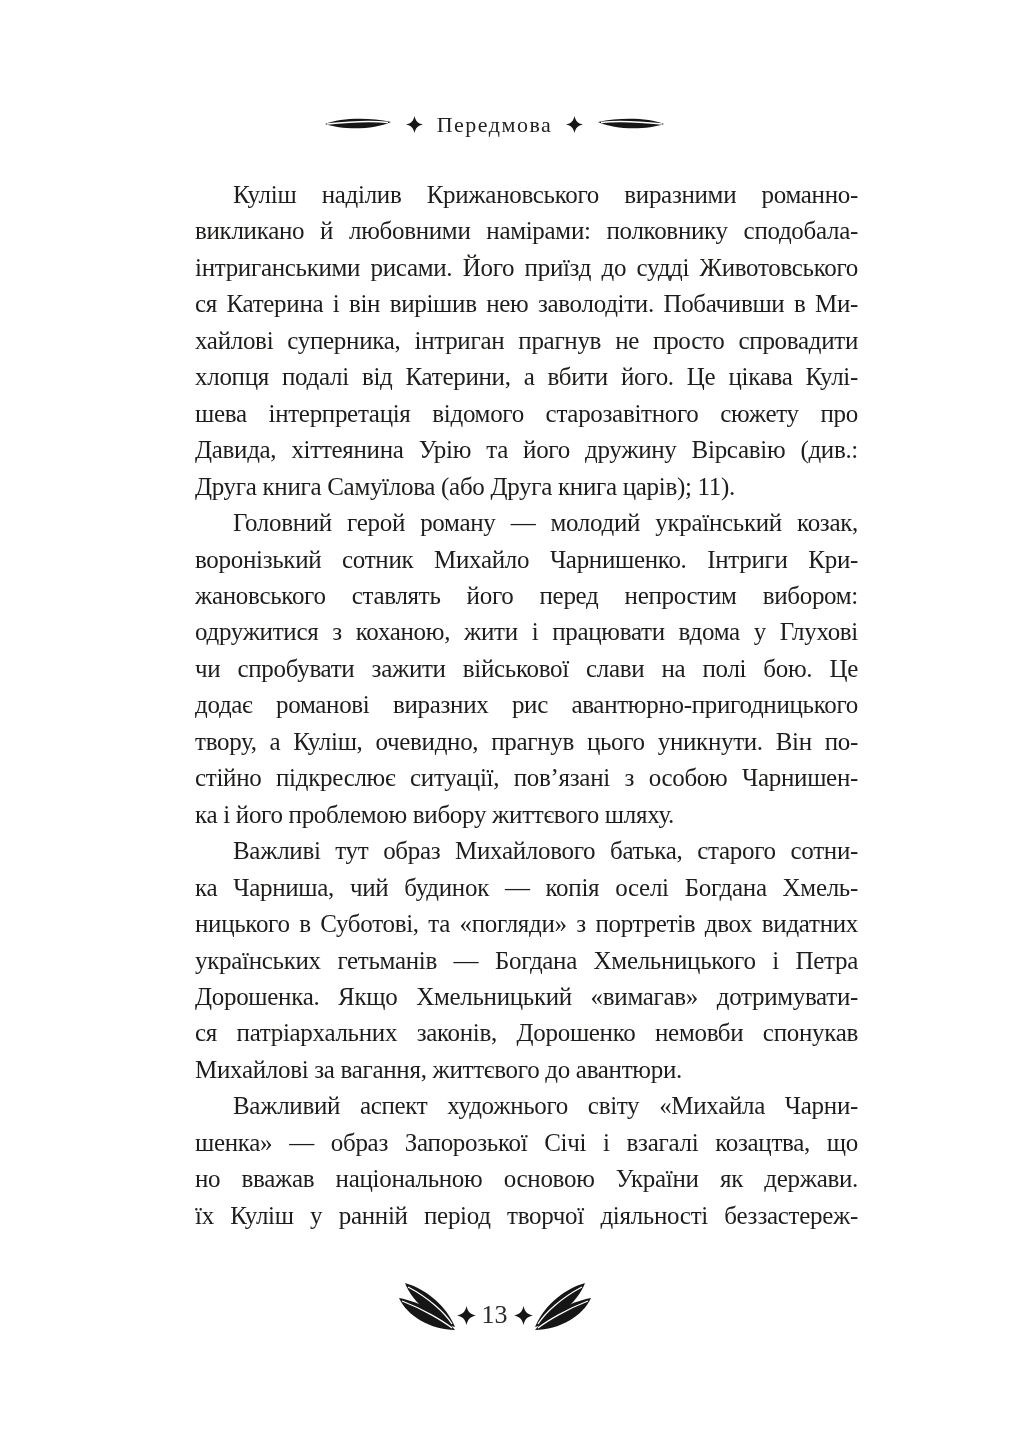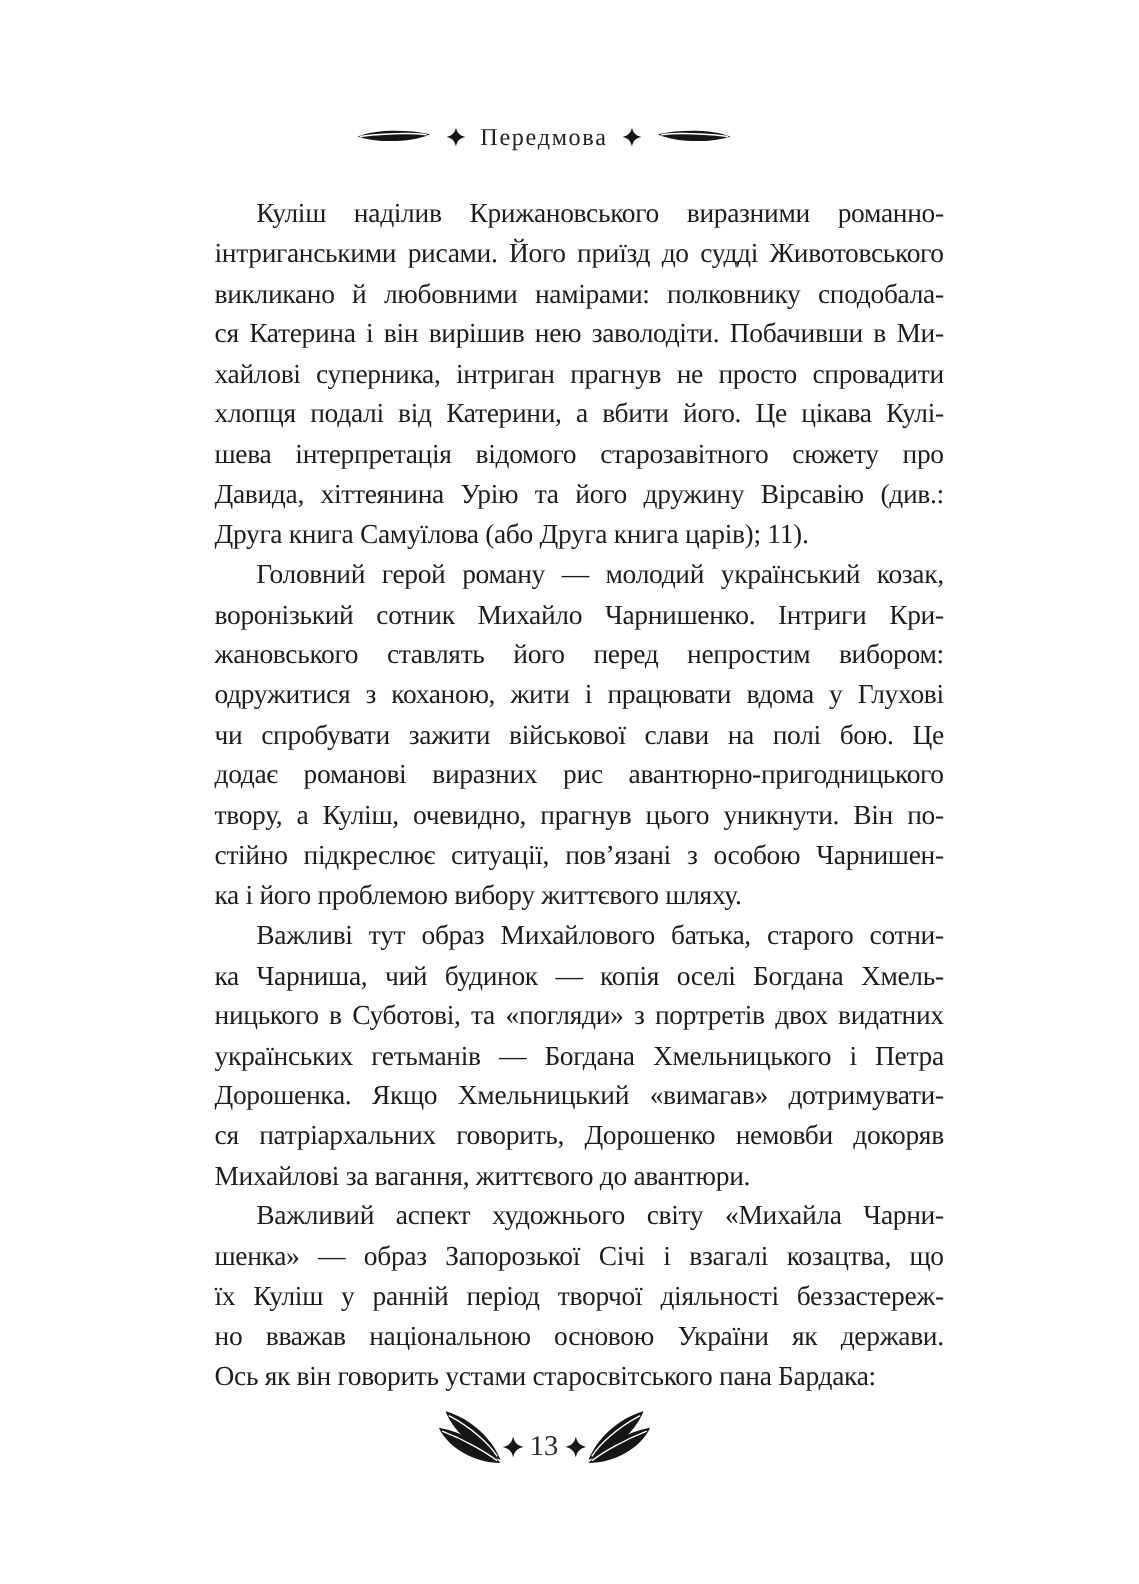--- a/index.html
+++ b/index.html
@@ -97,22 +97,22 @@
     </svg>
     <svg class="orn flip" width="68" height="16" viewBox="0 0 68 16">
       <path d="M1 8 C 16 2, 44 1, 67 6 C 50 14, 18 14, 1 8 Z" fill="#161616"></path>
       <path d="M3 8 C 22 6, 48 4.5, 64 6.5" stroke="#ffffff" stroke-width="1.4" fill="none"></path>
     </svg>
   </div>
 
   <div class="text-block">
     <div>
       <div class="ln first">Куліш наділив Крижановського виразними романно-</div>
+      <div class="ln">викликано й любовними намірами: полковнику сподобала-</div>
       <div class="ln">інтриганськими рисами. Його приїзд до судді Животовського</div>
-      <div class="ln">викликано й любовними намірами: полковнику сподобала-</div>
       <div class="ln">ся Катерина і він вирішив нею заволодіти. Побачивши в Ми-</div>
       <div class="ln">хайлові суперника, інтриган прагнув не просто спровадити</div>
       <div class="ln">хлопця подалі від Катерини, а вбити його. Це цікава Кулі-</div>
       <div class="ln">шева інтерпретація відомого старозавітного сюжету про</div>
       <div class="ln">Давида, хіттеянина Урію та його дружину Вірсавію (див.:</div>
       <div class="ln last">Друга книга Самуїлова (або Друга книга царів); 11).</div>
     </div>
     <div>
       <div class="ln first">Головний герой роману — молодий український козак,</div>
       <div class="ln">воронізький сотник Михайло Чарнишенко. Інтриги Кри-</div>
@@ -123,29 +123,28 @@
       <div class="ln">твору, а Куліш, очевидно, прагнув цього уникнути. Він по-</div>
       <div class="ln">стійно підкреслює ситуації, пов’язані з особою Чарнишен-</div>
       <div class="ln last">ка і його проблемою вибору життєвого шляху.</div>
     </div>
     <div>
       <div class="ln first">Важливі тут образ Михайлового батька, старого сотни-</div>
       <div class="ln">ка Чарниша, чий будинок — копія оселі Богдана Хмель-</div>
       <div class="ln">ницького в Суботові, та «погляди» з портретів двох видатних</div>
       <div class="ln">українських гетьманів — Богдана Хмельницького і Петра</div>
       <div class="ln">Дорошенка. Якщо Хмельницький «вимагав» дотримувати-</div>
-      <div class="ln">ся патріархальних говорить, Дорошенко немовби докоряв</div>
+      <div class="ln">ся патріархальних законів, Дорошенко немовби спонукав</div>
       <div class="ln last">Михайлові за вагання, життєвого до авантюри.</div>
     </div>
     <div>
       <div class="ln first">Важливий аспект художнього світу «Михайла Чарни-</div>
       <div class="ln">шенка» — образ Запорозької Січі і взагалі козацтва, що</div>
+      <div class="ln">но вважав національною основою України як держави.</div>
       <div class="ln">їх Куліш у ранній період творчої діяльності беззастереж-</div>
-      <div class="ln">но вважав національною основою України як держави.</div>
-      <div class="ln last">Ось як він говорить устами старосвітського пана Бардака:</div>
     </div>
   </div>
 
   <div class="page-footer">
     <svg class="orn" width="58" height="50" viewBox="0 0 58 50">
       <path d="M6 1 C 30 8, 48 26, 56 45 C 38 40, 14 22, 6 1 Z" fill="#161616"></path>
       <path d="M9 5 C 30 16, 46 31, 53 42" stroke="#ffffff" stroke-width="1.3" fill="none"></path>
       <path d="M0 16 C 22 20, 44 33, 56 48 C 32 48, 8 34, 0 16 Z" fill="#161616"></path>
       <path d="M3 19 C 24 27, 44 39, 53 46" stroke="#ffffff" stroke-width="1.3" fill="none"></path>
     </svg>

